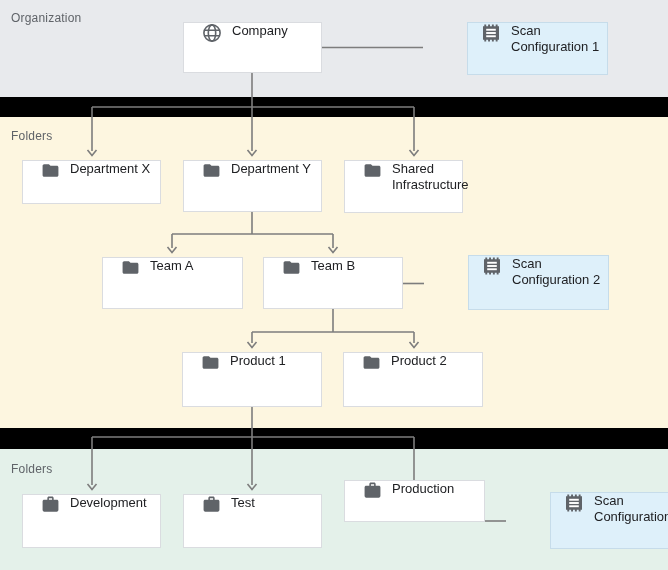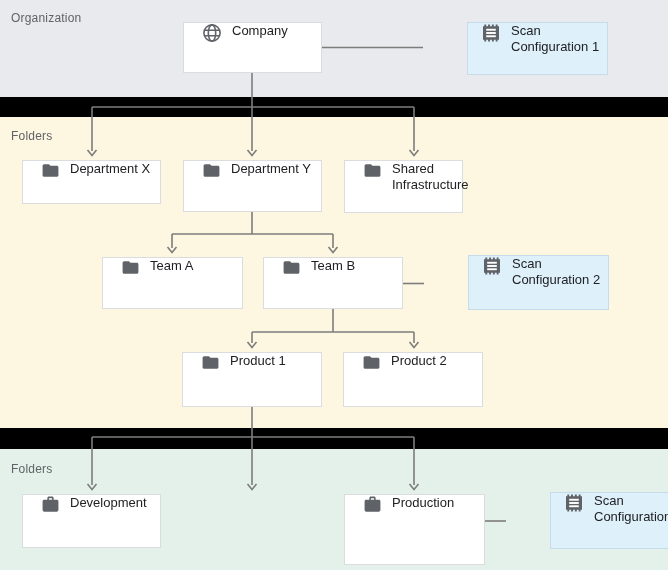--- a/index.html
+++ b/index.html
@@ -163,22 +163,30 @@
 
   <div class="node" style="left:22px;top:494px;width:139px;height:54px">
     <span class="ic">
       <svg width="19" height="19" viewBox="0 0 24 24">
           <path d="M20 6h-4V4c0-1.11-.89-2-2-2h-4c-1.11 0-2 .89-2 2v2H4c-1.11 0-1.99.89-1.99 2L2 19c0 1.11.89 2 2 2h16c1.11 0 2-.89 2-2V8c0-1.11-.89-2-2-2zm-6 0h-4V4h4v2z" fill="currentColor"></path>
         </svg>
     </span>
     <span class="lbl">Development</span>
   </div>
 
-
-  <div class="node" style="left:344px;top:494px;width:141px;height:71px">
+  <div class="node" style="left:183px;top:494px;width:139px;height:54px">
+    <span class="ic">
+      <svg width="19" height="19" viewBox="0 0 24 24">
+          <path d="M20 6h-4V4c0-1.11-.89-2-2-2h-4c-1.11 0-2 .89-2 2v2H4c-1.11 0-1.99.89-1.99 2L2 19c0 1.11.89 2 2 2h16c1.11 0 2-.89 2-2V8c0-1.11-.89-2-2-2zm-6 0h-4V4h4v2z" fill="currentColor"></path>
+        </svg>
+    </span>
+    <span class="lbl">Test</span>
+  </div>
+
+  <div class="node" style="left:344px;top:480px;width:141px;height:42px">
     <span class="ic">
       <svg width="19" height="19" viewBox="0 0 24 24">
           <path d="M20 6h-4V4c0-1.11-.89-2-2-2h-4c-1.11 0-2 .89-2 2v2H4c-1.11 0-1.99.89-1.99 2L2 19c0 1.11.89 2 2 2h16c1.11 0 2-.89 2-2V8c0-1.11-.89-2-2-2zm-6 0h-4V4h4v2z" fill="currentColor"></path>
         </svg>
     </span>
     <span class="lbl">Production</span>
   </div>
 
   <div class="node scan" style="left:506px;top:492px;width:143px;height:57px">
     <span class="ic">

